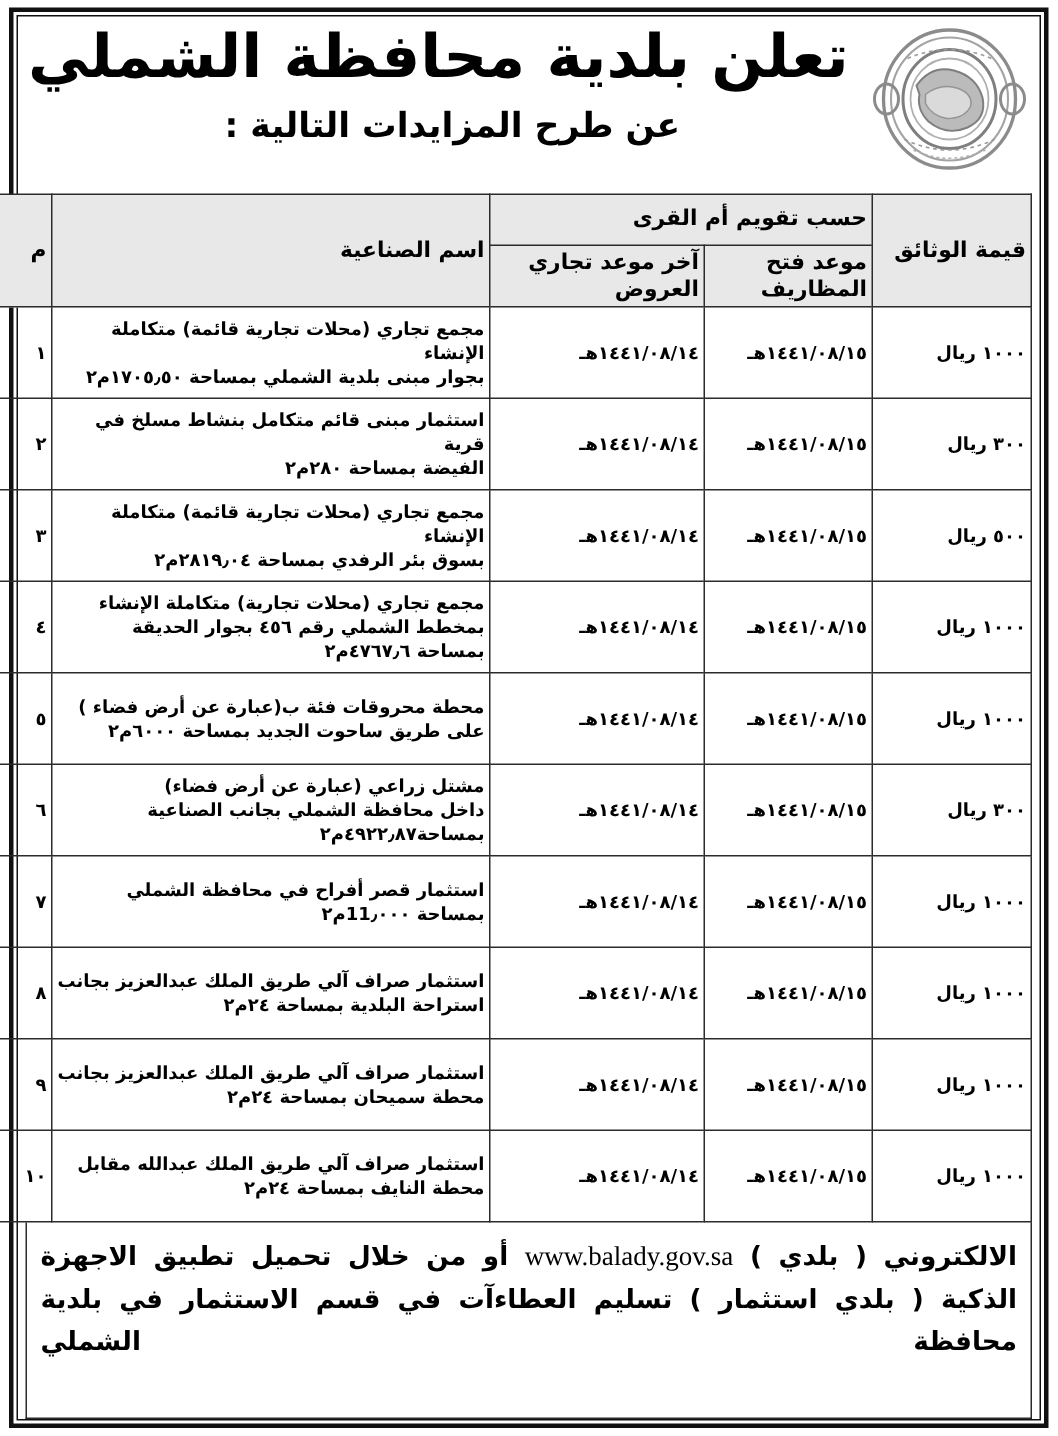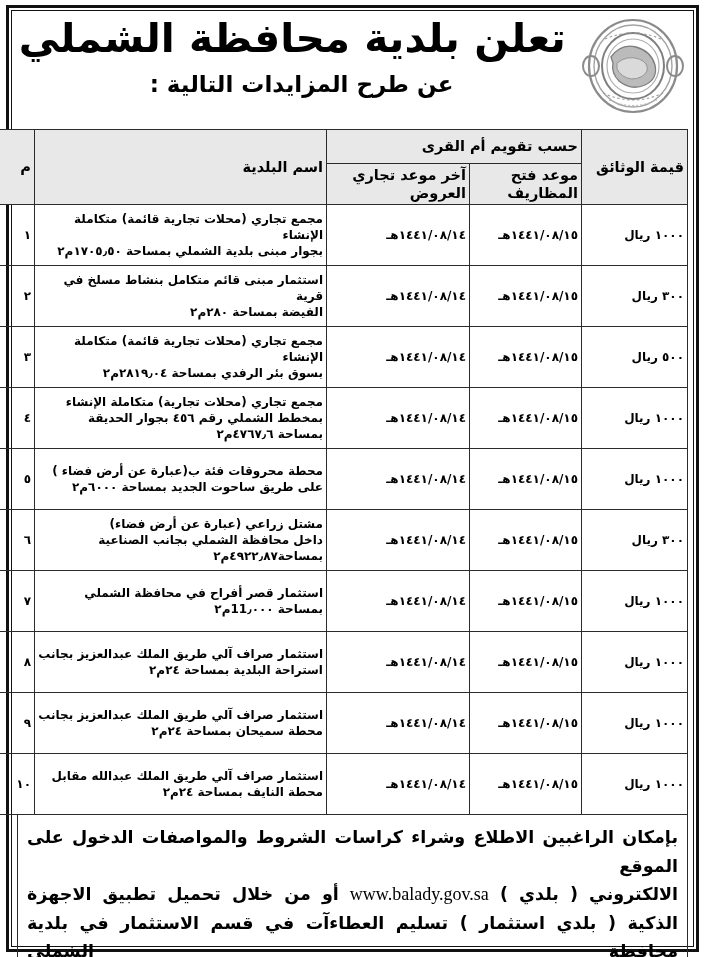--- a/index.html
+++ b/index.html
@@ -203,21 +203,21 @@
             <col class="th-docs">
               <col class="th-open">
               <col class="th-last">
               <col class="th-name">
               <col class="th-num">
           </colgroup>
           <thead>
             <tr class="hdr-group">
               <th rowspan="2">قيمة الوثائق</th>
               <th colspan="2">حسب تقويم أم القرى</th>
-              <th rowspan="2">اسم البلدية</th>
+              <th rowspan="2">اسم الصناعية</th>
               <th rowspan="2">م</th>
             </tr>
             <tr class="hdr-sub">
               <th>موعد فتح المظاريف</th>
               <th>آخر موعد تجاري العروض</th>
             </tr>
           </thead>
           <tbody id="bids-body">
               <tr>
                 <td class="c-docs">١٠٠٠ ريال</td>
@@ -319,21 +319,20 @@
                   <span class="name-line">استثمار صراف آلي طريق الملك عبدالله مقابل</span>
                   <span class="name-line">محطة النايف بمساحة ٢٤م٢</span>
                 </td>
                 <td class="c-num">١٠</td>
               </tr>
             </tbody>
         </table>
       </div>
 
       <div class="footer-zone">
-        <div class="footer-text">بإمكان الراغبين الاطلاع وشراء كراسات الشروط والمواصفات الدخول على الموقع</div>
         <div class="footer-text">
           <span>الالكتروني ( بلدي )</span>
           <span class="url">www.balady.gov.sa</span>
           <span>أو من خلال تحميل تطبيق الاجهزة</span>
         </div>
         <div class="footer-text">الذكية ( بلدي استثمار ) تسليم العطاءآت في قسم الاستثمار في بلدية محافظة الشملي</div>
 
       </div>
 
     </div>

